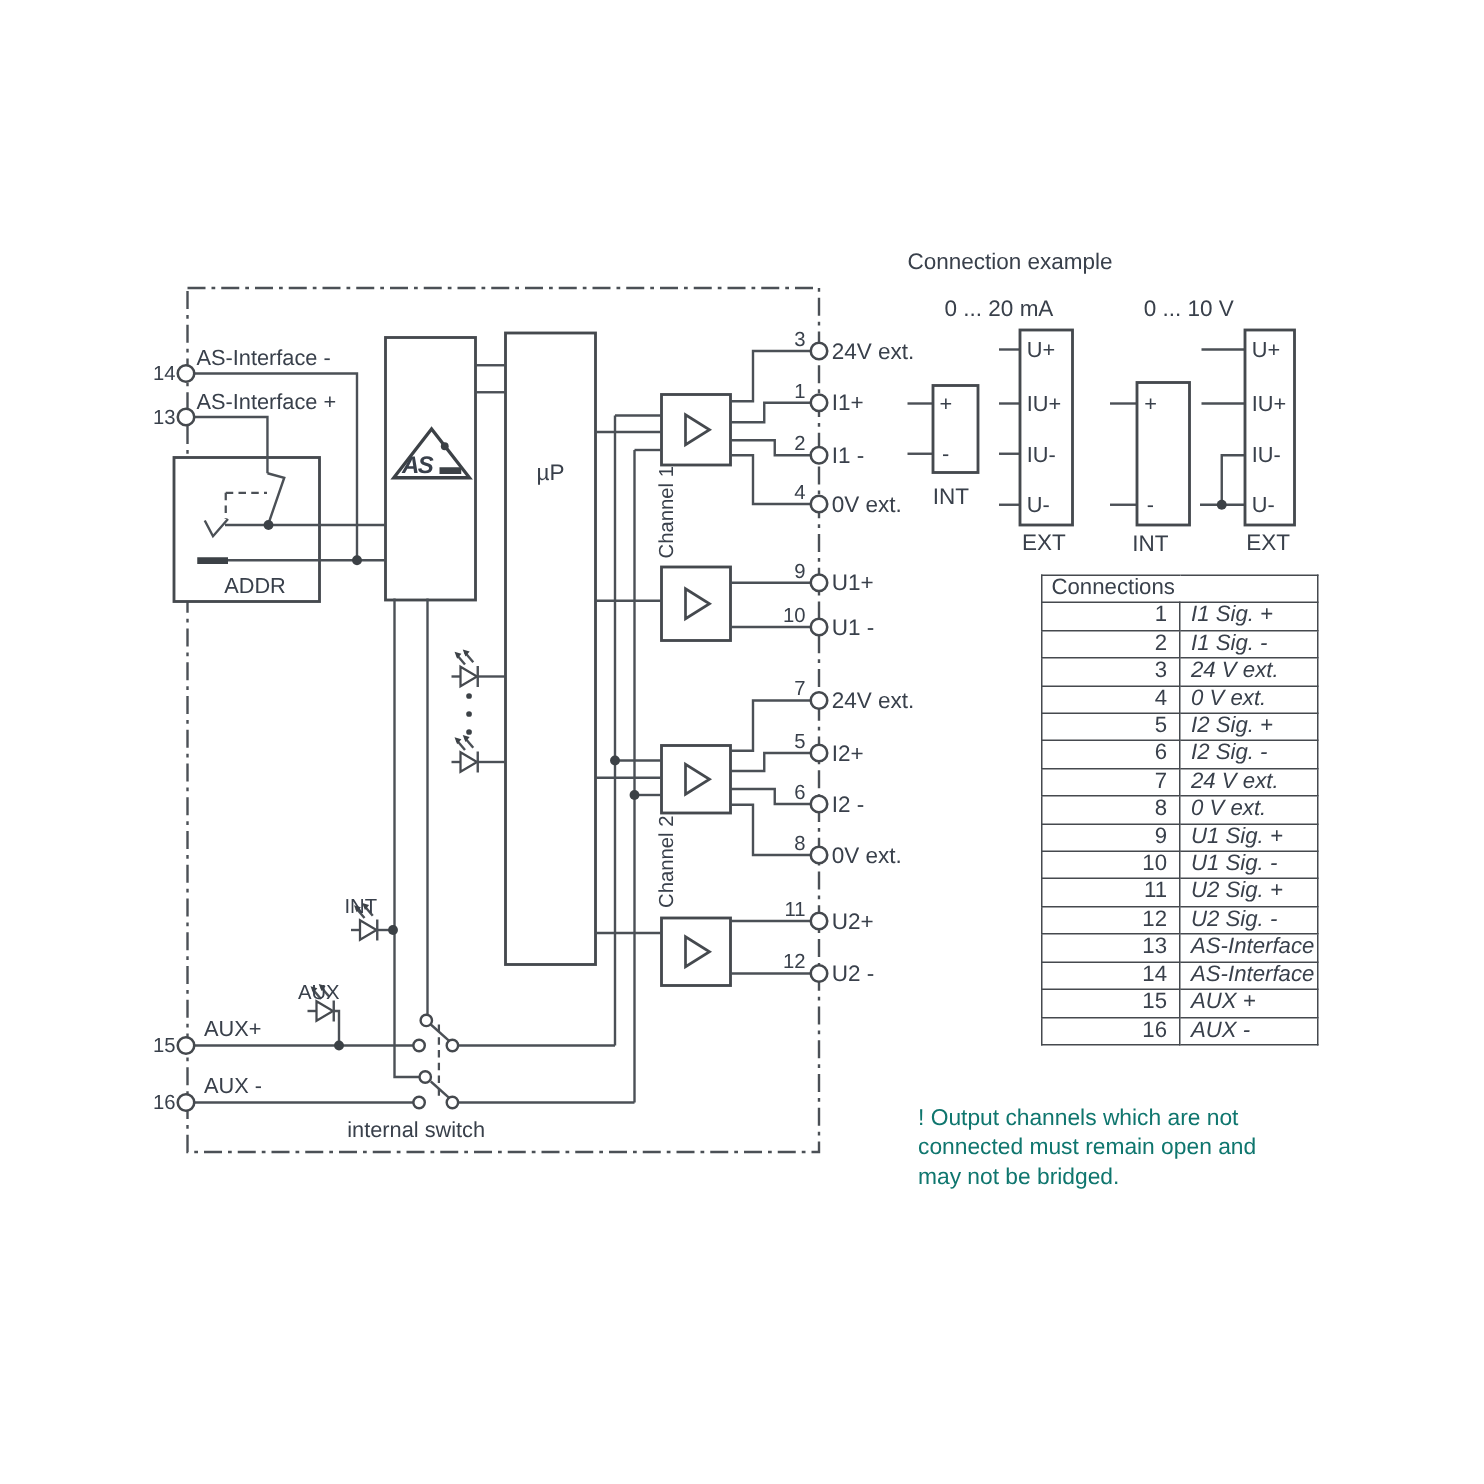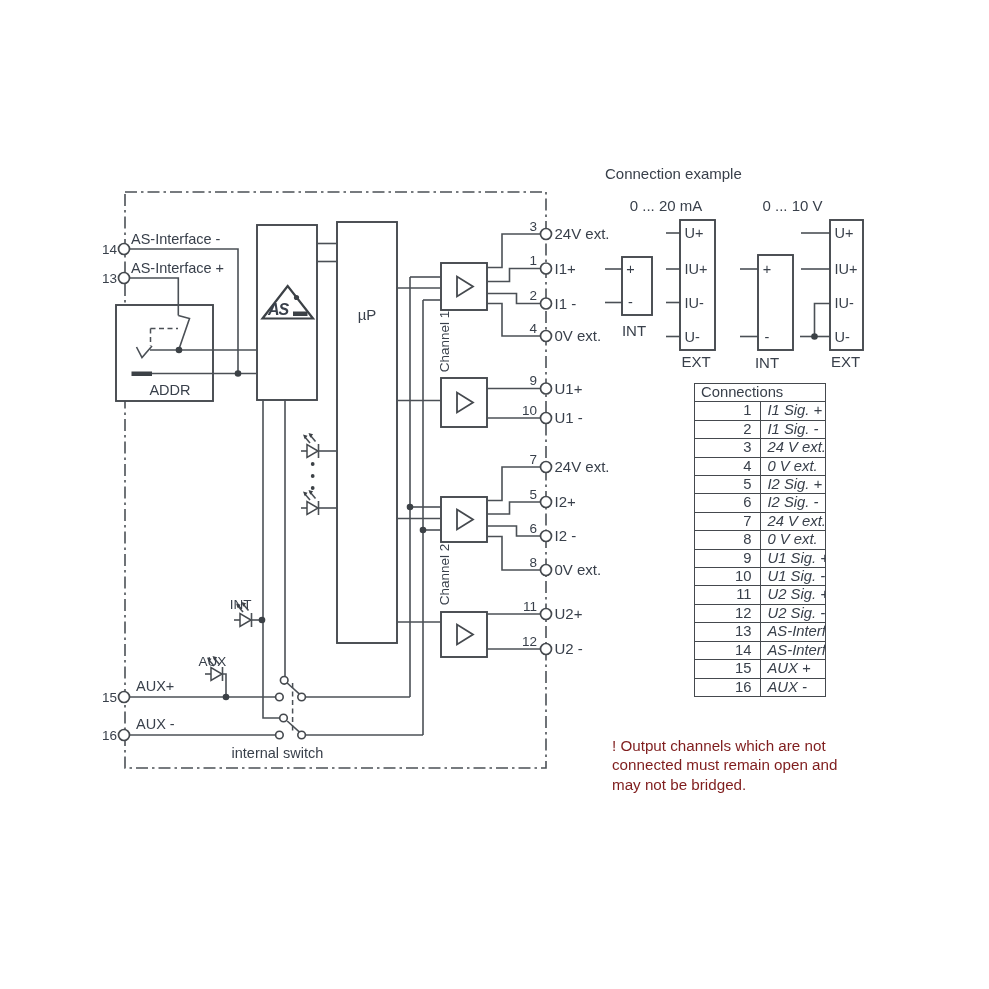--- a/index.html
+++ b/index.html
@@ -12,28 +12,28 @@
   svg .dsh{stroke:#4b5056;stroke-width:1.5;fill:none;stroke-dasharray:5 3.5;}
   svg .dot{fill:#3c4146;stroke:none;}
   svg .term{stroke:#45494e;stroke-width:1.7;fill:#ffffff;}
   svg .sw{stroke:#45494e;stroke-width:1.6;fill:#ffffff;}
   svg text{font-family:"Liberation Sans",sans-serif;fill:#39404b;font-size:14.5px;}
   svg text.num{font-size:13.5px;}
   svg text.sm{font-size:13.5px;}
   svg text.bg{font-size:15px;}
   svg text.logo{font-size:16px;font-weight:bold;font-style:italic;letter-spacing:-1px;}
   .conn-table{position:absolute;left:694px;top:383px;border-collapse:collapse;
-              font-size:14.8px;color:#39404b;table-layout:fixed;width:132px;}
+              font-size:14.8px;color:#39404b;table-layout:fixed;width:185px;}
   .conn-table th,.conn-table td{border:1.6px solid #45494e;height:17.4px;line-height:17.4px;
               padding:0;white-space:nowrap;font-weight:normal;overflow:hidden;}
   .conn-table th{text-align:left;padding-left:6px;}
   .conn-table td.num{width:37px;text-align:right;padding-right:8px;}
   .conn-table td.lbl{padding-left:7px;font-style:italic;}
   .note{position:absolute;left:612px;top:736px;width:238px;font-size:15.2px;
-        line-height:19.4px;color:#7f1d1d;}
+        line-height:19.4px;color:#0f766e;}
 </style>
 </head>
 <body>
 
 <div class="stage">
 
 <svg width="989" height="989" viewBox="0 0 989 989">
   <defs>
     <g id="led">
       <path class="ln" d="M-6 0 H0"></path>

